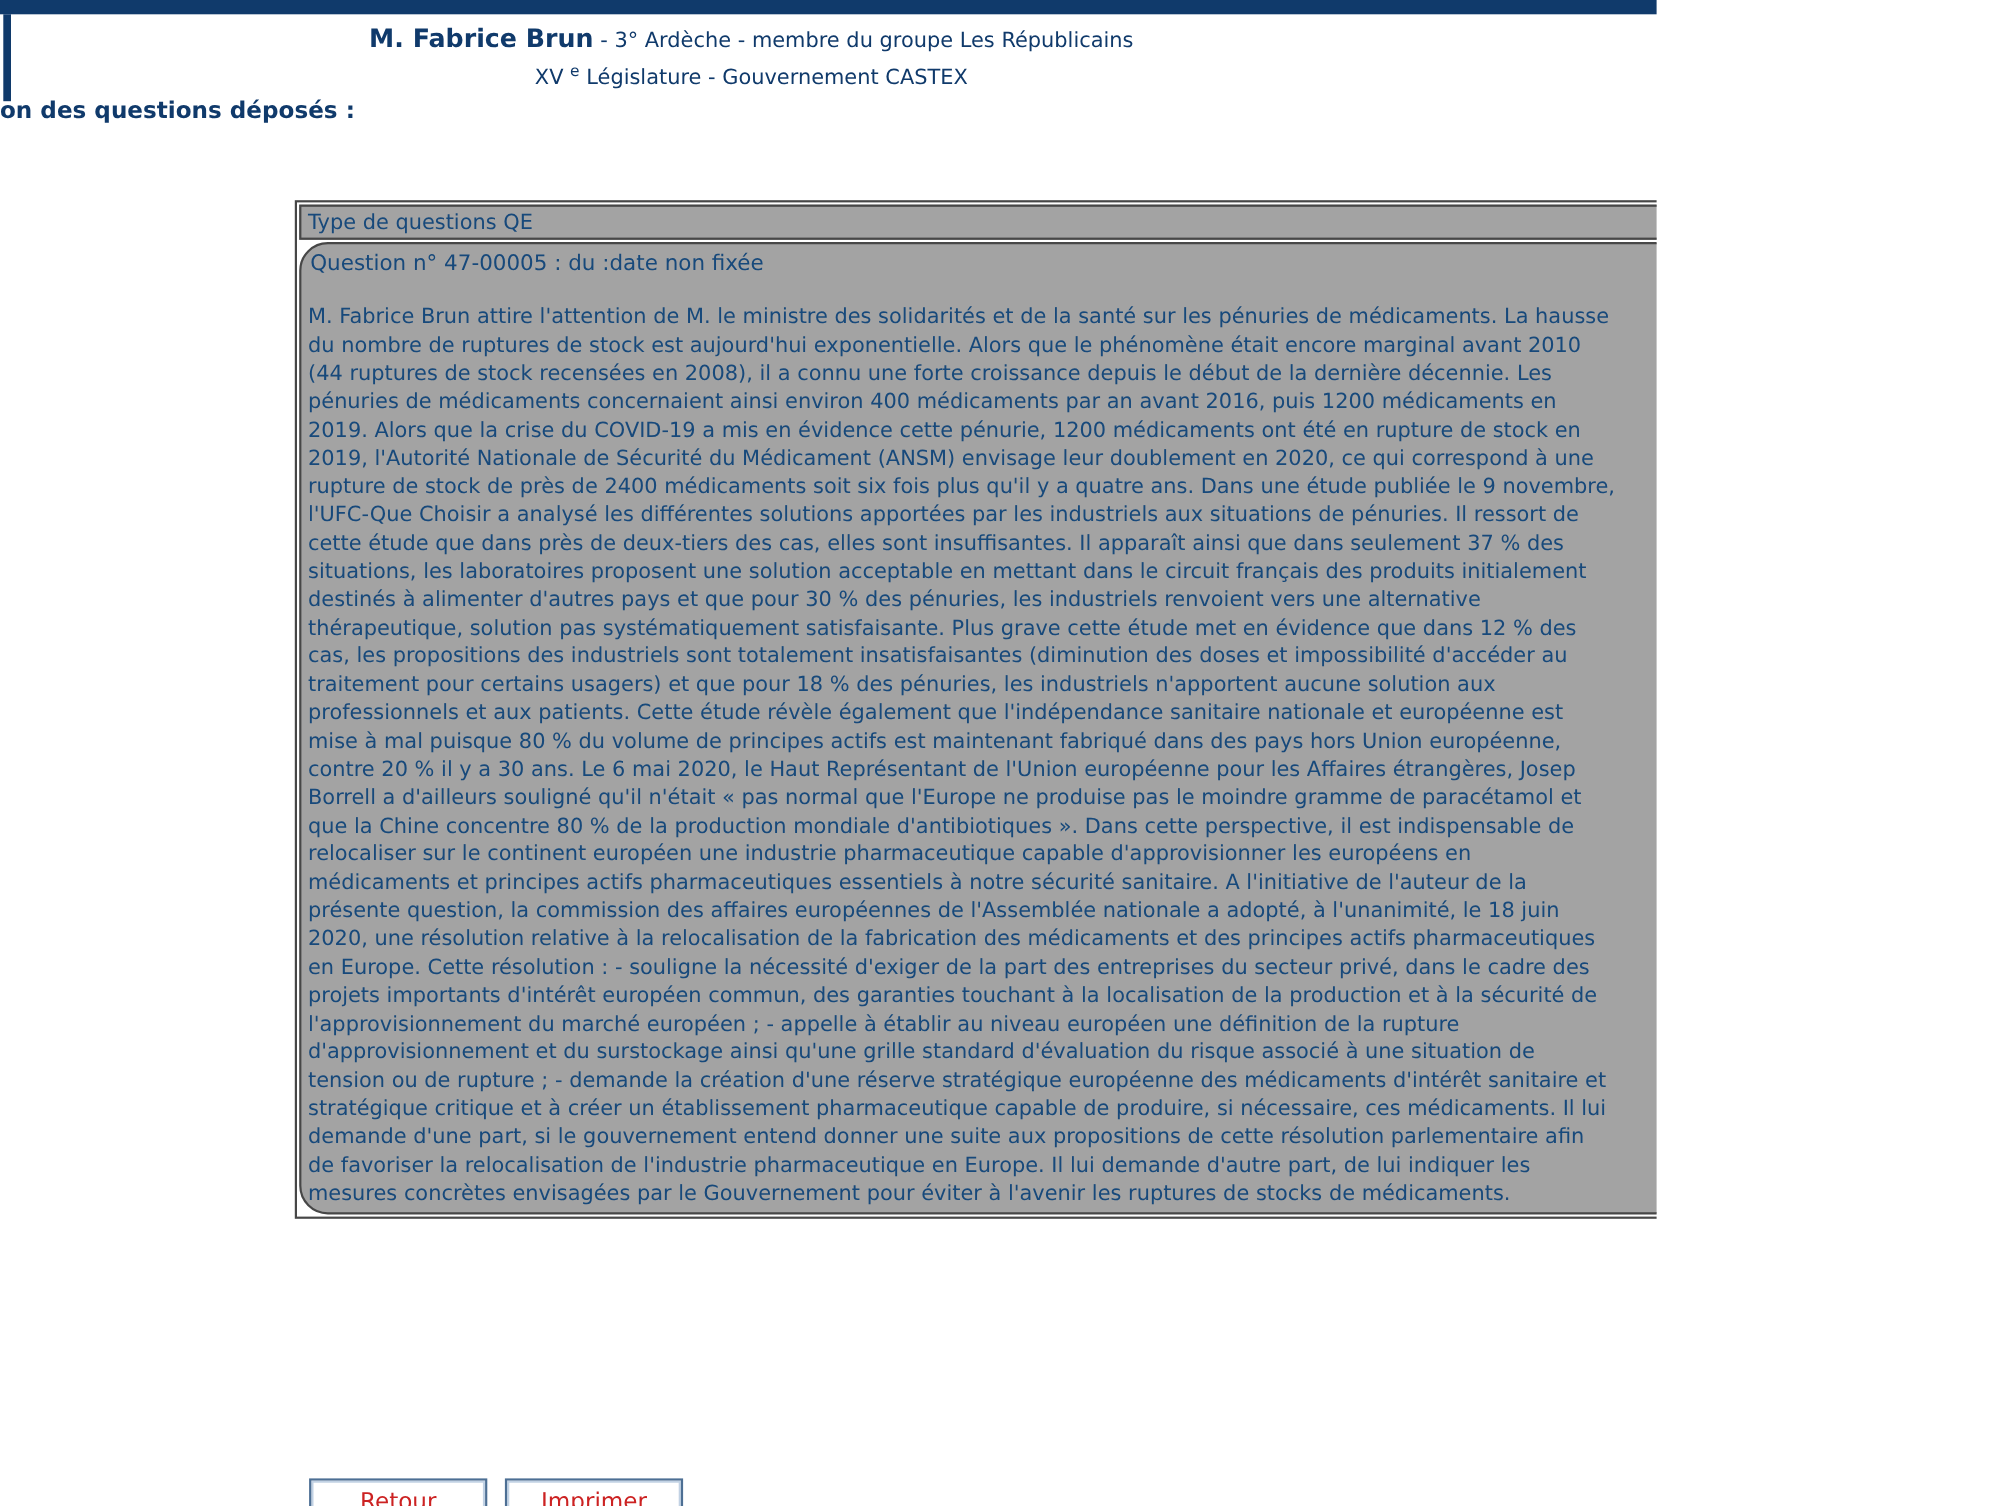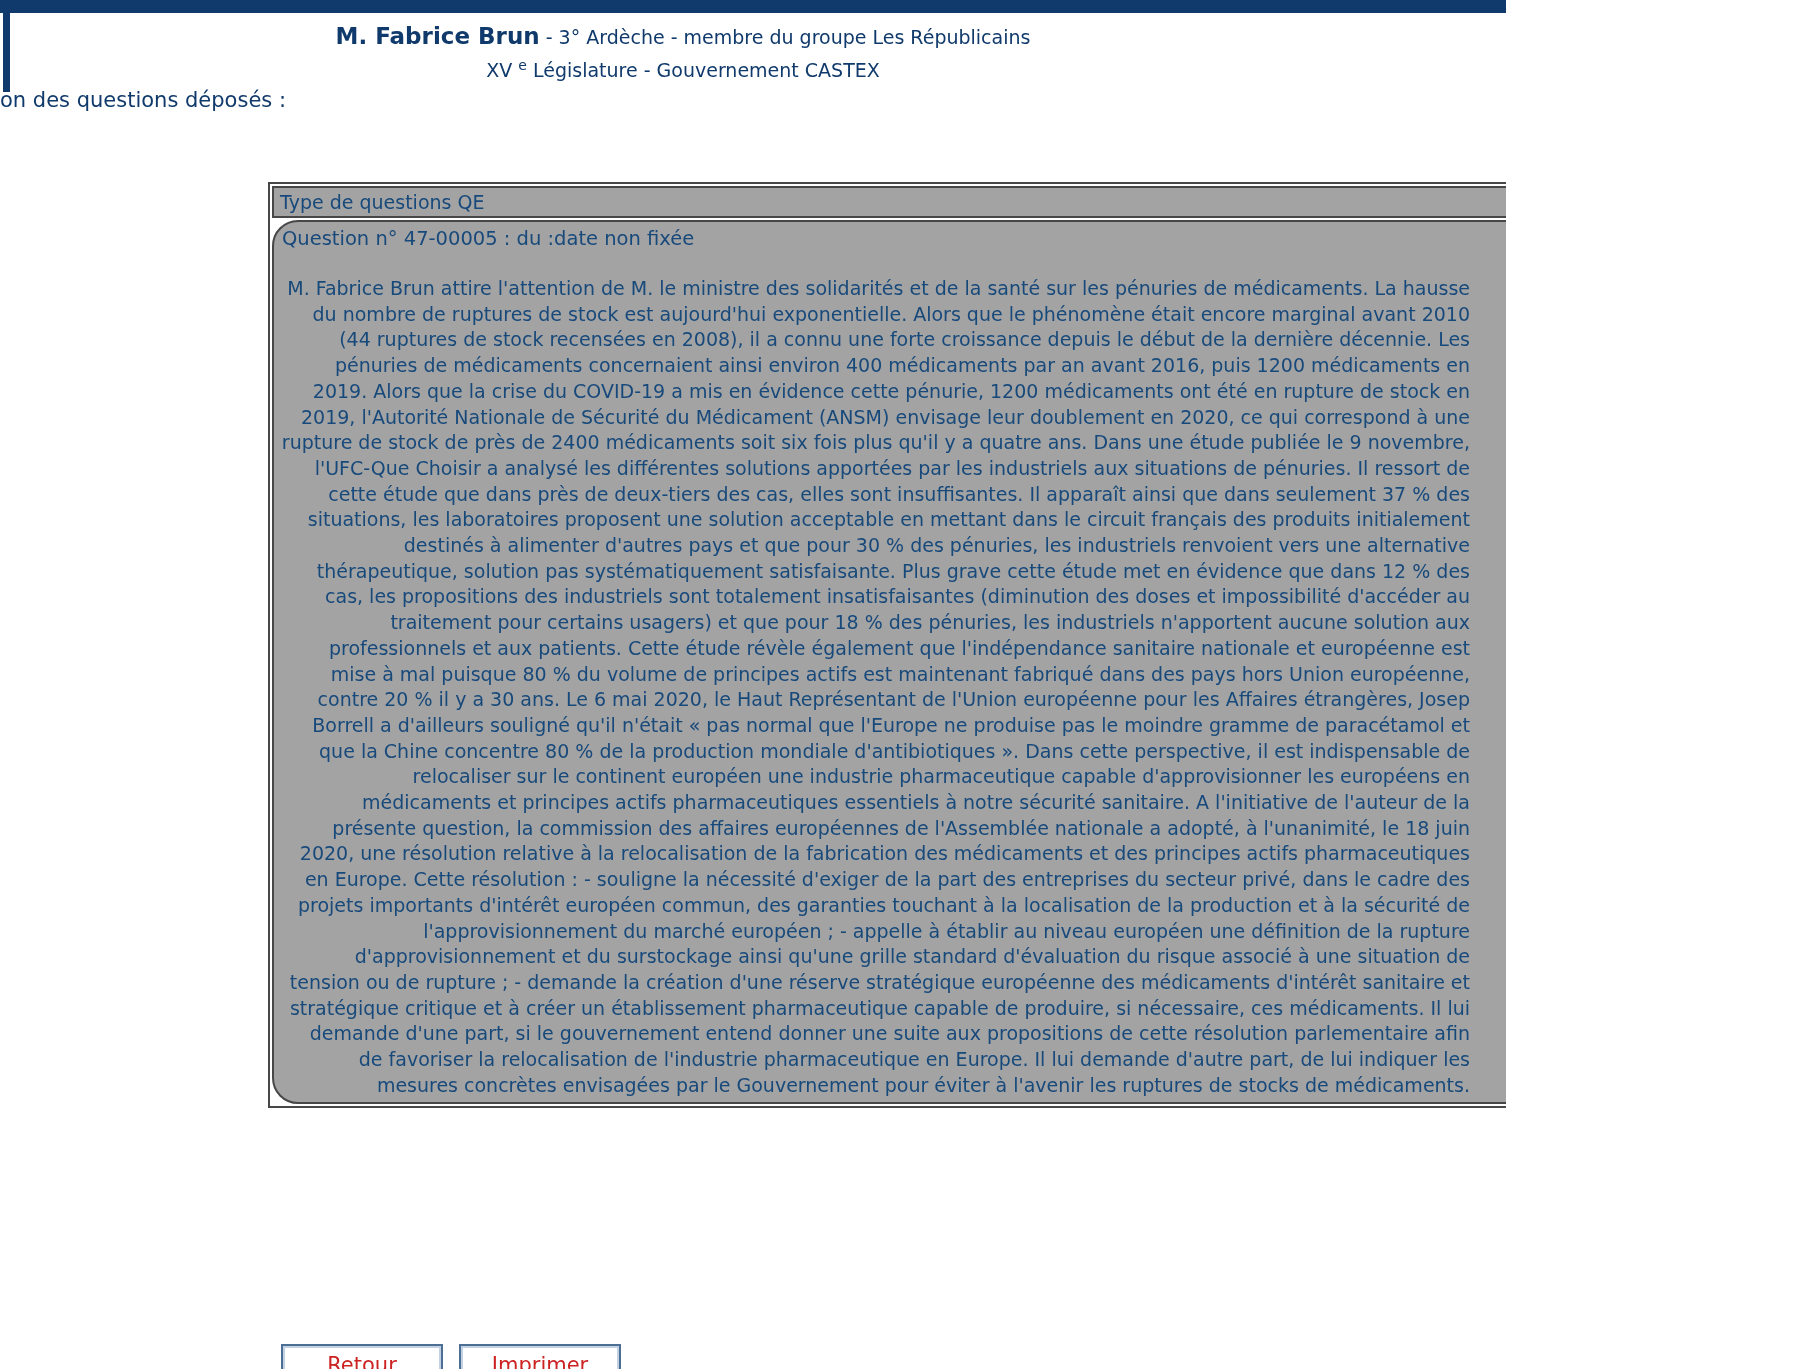--- a/index.html
+++ b/index.html
@@ -36,21 +36,21 @@
     text-align: center;
     color: #103a6b;
   }
   .header-line1 { font-size: 19px; line-height: 30px; white-space: nowrap; }
   .header-line1 .deputy-name { font-weight: bold; font-size: 23px; }
   .header-line2 { font-size: 19px; line-height: 27px; white-space: nowrap; text-align: center; }
   .header-line2 sup { font-size: 14px; }
   
   .section-heading {
     position: absolute; left: 0; top: 88px;
-    font-size: 21px; font-weight: normal;
+    font-size: 21px; font-weight: bold;
     color: #103a6b;
     white-space: nowrap;
   }
   
   .qtable-wrap {
     position: absolute; left: 268px; top: 182px;
     width: 1412px;
   }
   table.qtable {
     width: 100%;
@@ -71,21 +71,21 @@
   .question-header {
     font-size: 19.5px;
     margin: 2px 0 26px 2px;
     color: #17497b;
   }
   .question-body {
     width: 1190px;
     font-size: 19px;
     line-height: 25.7px;
     color: #17497b;
-    text-align: right;
+    text-align: left;
   }
   
   .action-button {
     position: absolute;
     top: 1344px;
     width: 162px;
     height: 42px;
     background: #ffffff;
     border: 2px solid #4d6f94;
     box-shadow: inset 0 0 0 2px #c2d2e4;

